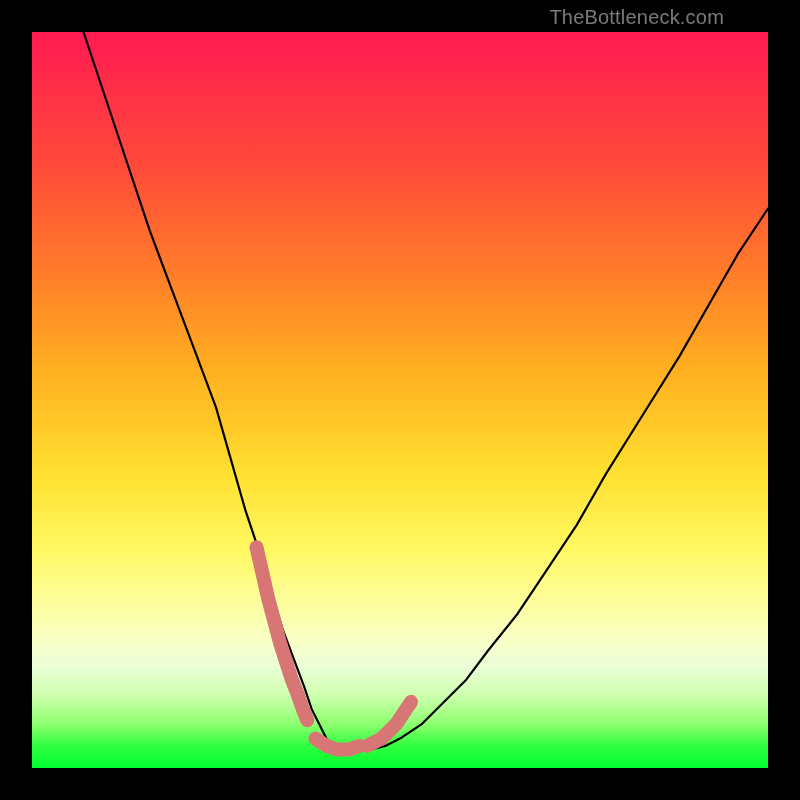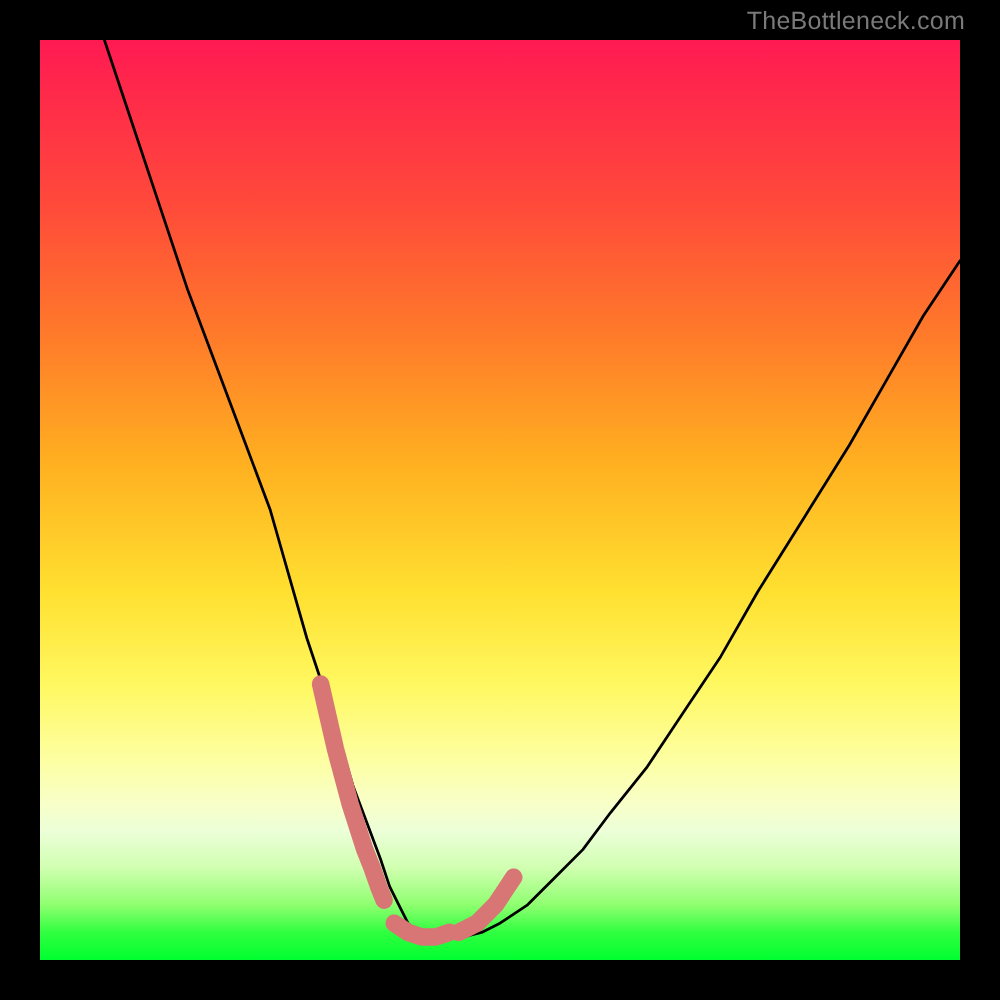--- a/index.html
+++ b/index.html
@@ -10,21 +10,20 @@
     background: #000;
     font-family: Arial, Helvetica, sans-serif;
     overflow: hidden;
   }
   .frame {
     position: absolute;
     left: 0; top: 0;
     width: 736px;
     height: 800px;
     background: #000;
-    padding-left: 48px;
   }
   .plot-area {
     position: absolute;
     left: 32px;
     top: 32px;
     width: 736px;
     height: 736px;
     
     background: linear-gradient(
       to bottom,

